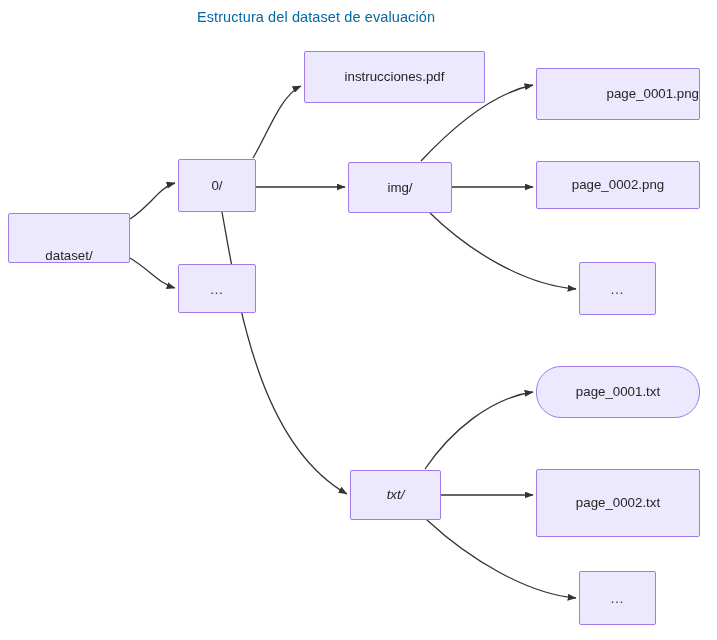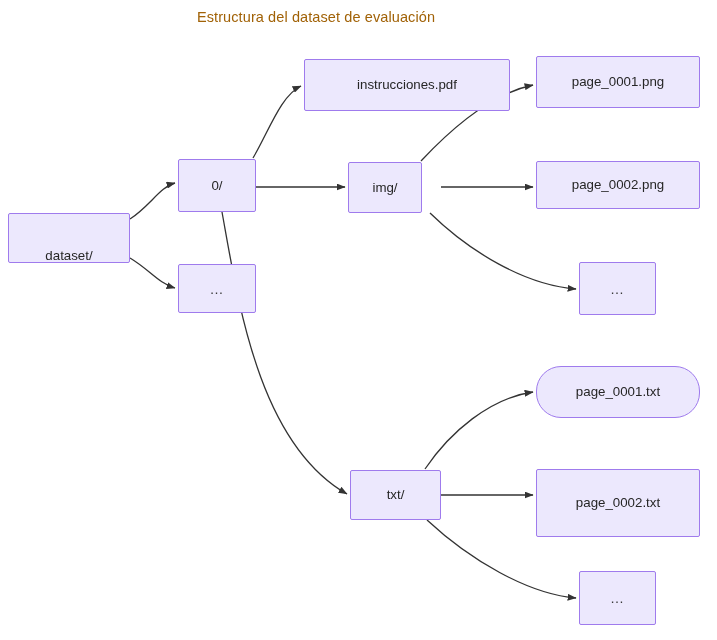--- a/index.html
+++ b/index.html
@@ -18,21 +18,21 @@
     background: #ffffff;
     overflow: hidden;
   }
   #diagram-title {
     position: absolute;
     left: 0;
     top: 9px;
     width: 632px;
     text-align: center;
     font-size: 14.5px;
-    color: #a16207;
+    color: #0369a1;
     letter-spacing: 0.1px;
     white-space: nowrap;
   }
   #edge-layer {
     position: absolute;
     left: 0;
     top: 0;
     width: 717px;
     height: 640px;
     pointer-events: none;
@@ -93,30 +93,30 @@
   <div id="node-group">
       <div class="node" style="left: 8px; top: 213px; width: 122px; height: 50px; align-items: flex-end;">
         <span class="node-label">dataset/</span>
       </div>
       <div class="node" style="left: 178px; top: 159px; width: 78px; height: 53px;">
         <span class="node-label">0/</span>
       </div>
       <div class="node ellipsis" style="left: 178px; top: 264px; width: 78px; height: 49px;">
         <span class="node-label">…</span>
       </div>
-      <div class="node" style="left: 304px; top: 59px; width: 206px; height: 52px;">
+      <div class="node" style="left: 304px; top: 51px; width: 181px; height: 52px;">
         <span class="node-label">instrucciones.pdf</span>
       </div>
-      <div class="node" style="left: 348px; top: 162px; width: 74px; height: 51px;">
+      <div class="node" style="left: 348px; top: 162px; width: 104px; height: 51px;">
         <span class="node-label">img/</span>
       </div>
-      <div class="node" style="left: 350px; top: 470px; width: 91px; height: 50px;">
+      <div class="node" style="left: 350px; top: 470px; width: 91px; height: 50px; font-style: italic;">
         <span class="node-label">txt/</span>
       </div>
-      <div class="node" style="left: 536px; top: 56px; width: 164px; height: 52px;">
+      <div class="node" style="left: 536px; top: 68px; width: 164px; height: 52px; justify-content: flex-end;">
         <span class="node-label">page_0001.png</span>
       </div>
       <div class="node" style="left: 536px; top: 161px; width: 164px; height: 48px;">
         <span class="node-label">page_0002.png</span>
       </div>
       <div class="node ellipsis" style="left: 579px; top: 262px; width: 77px; height: 53px;">
         <span class="node-label">…</span>
       </div>
       <div class="node" style="left: 536px; top: 366px; width: 164px; height: 52px; border-radius: 25px;">
         <span class="node-label">page_0001.txt</span>

